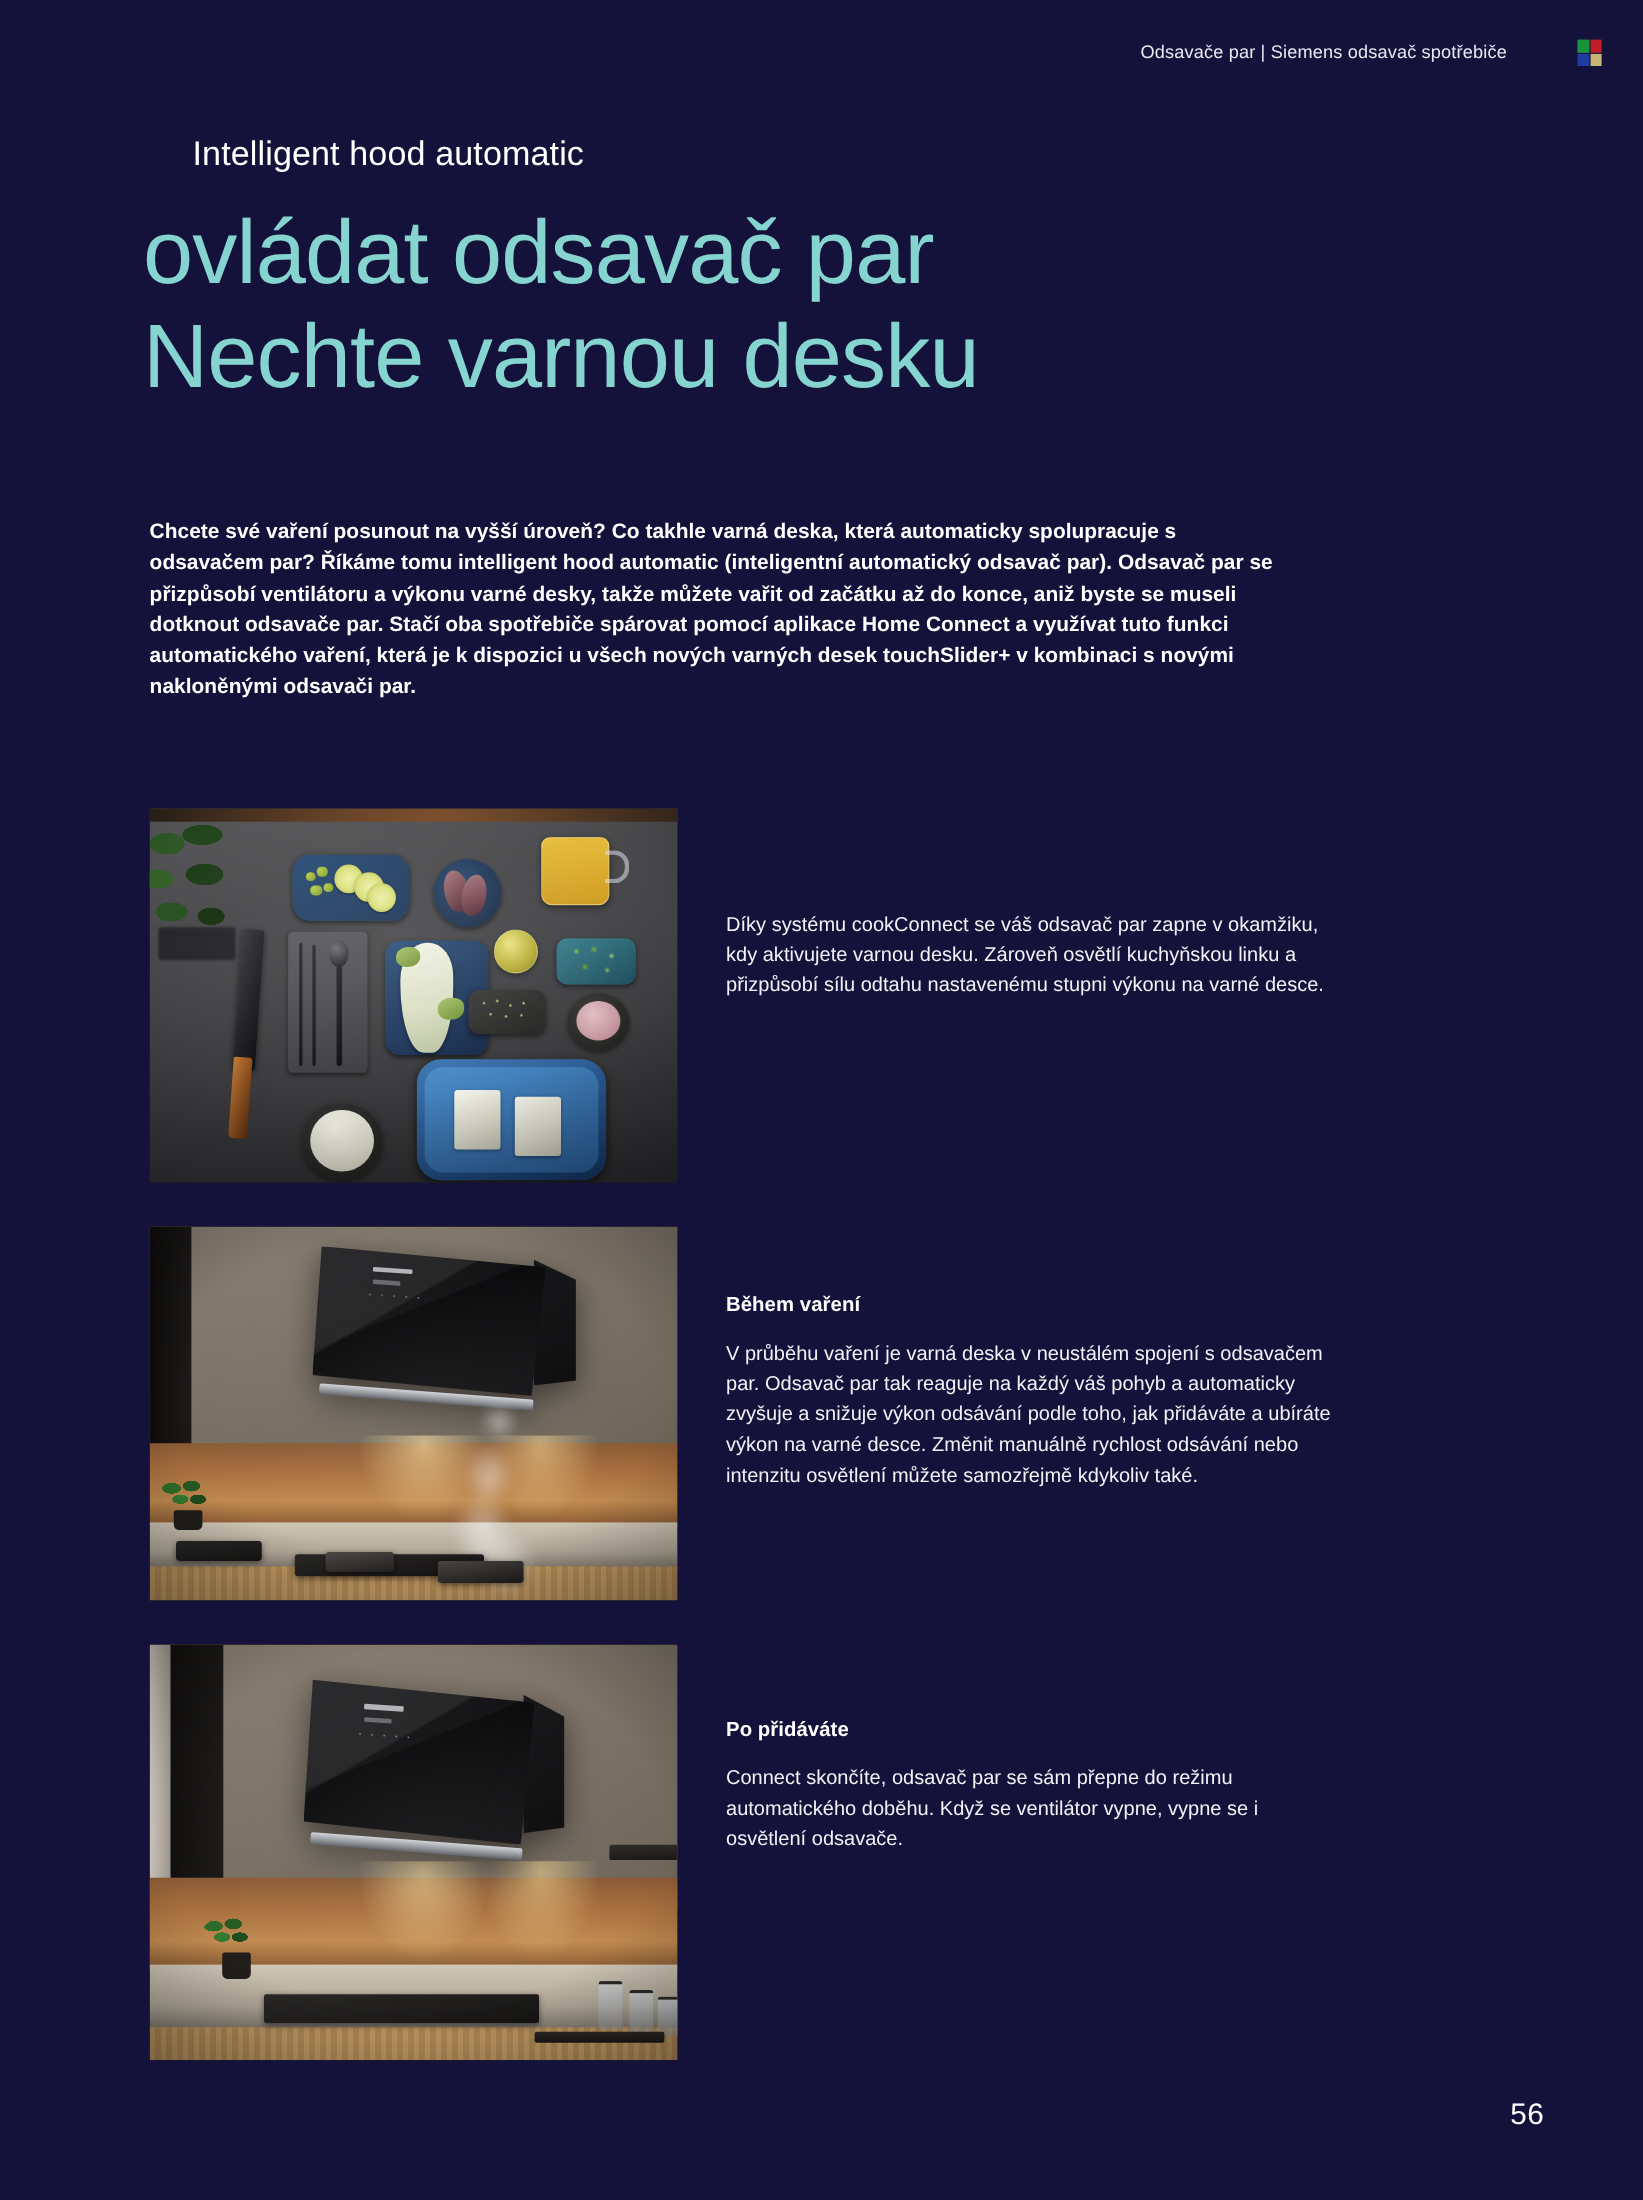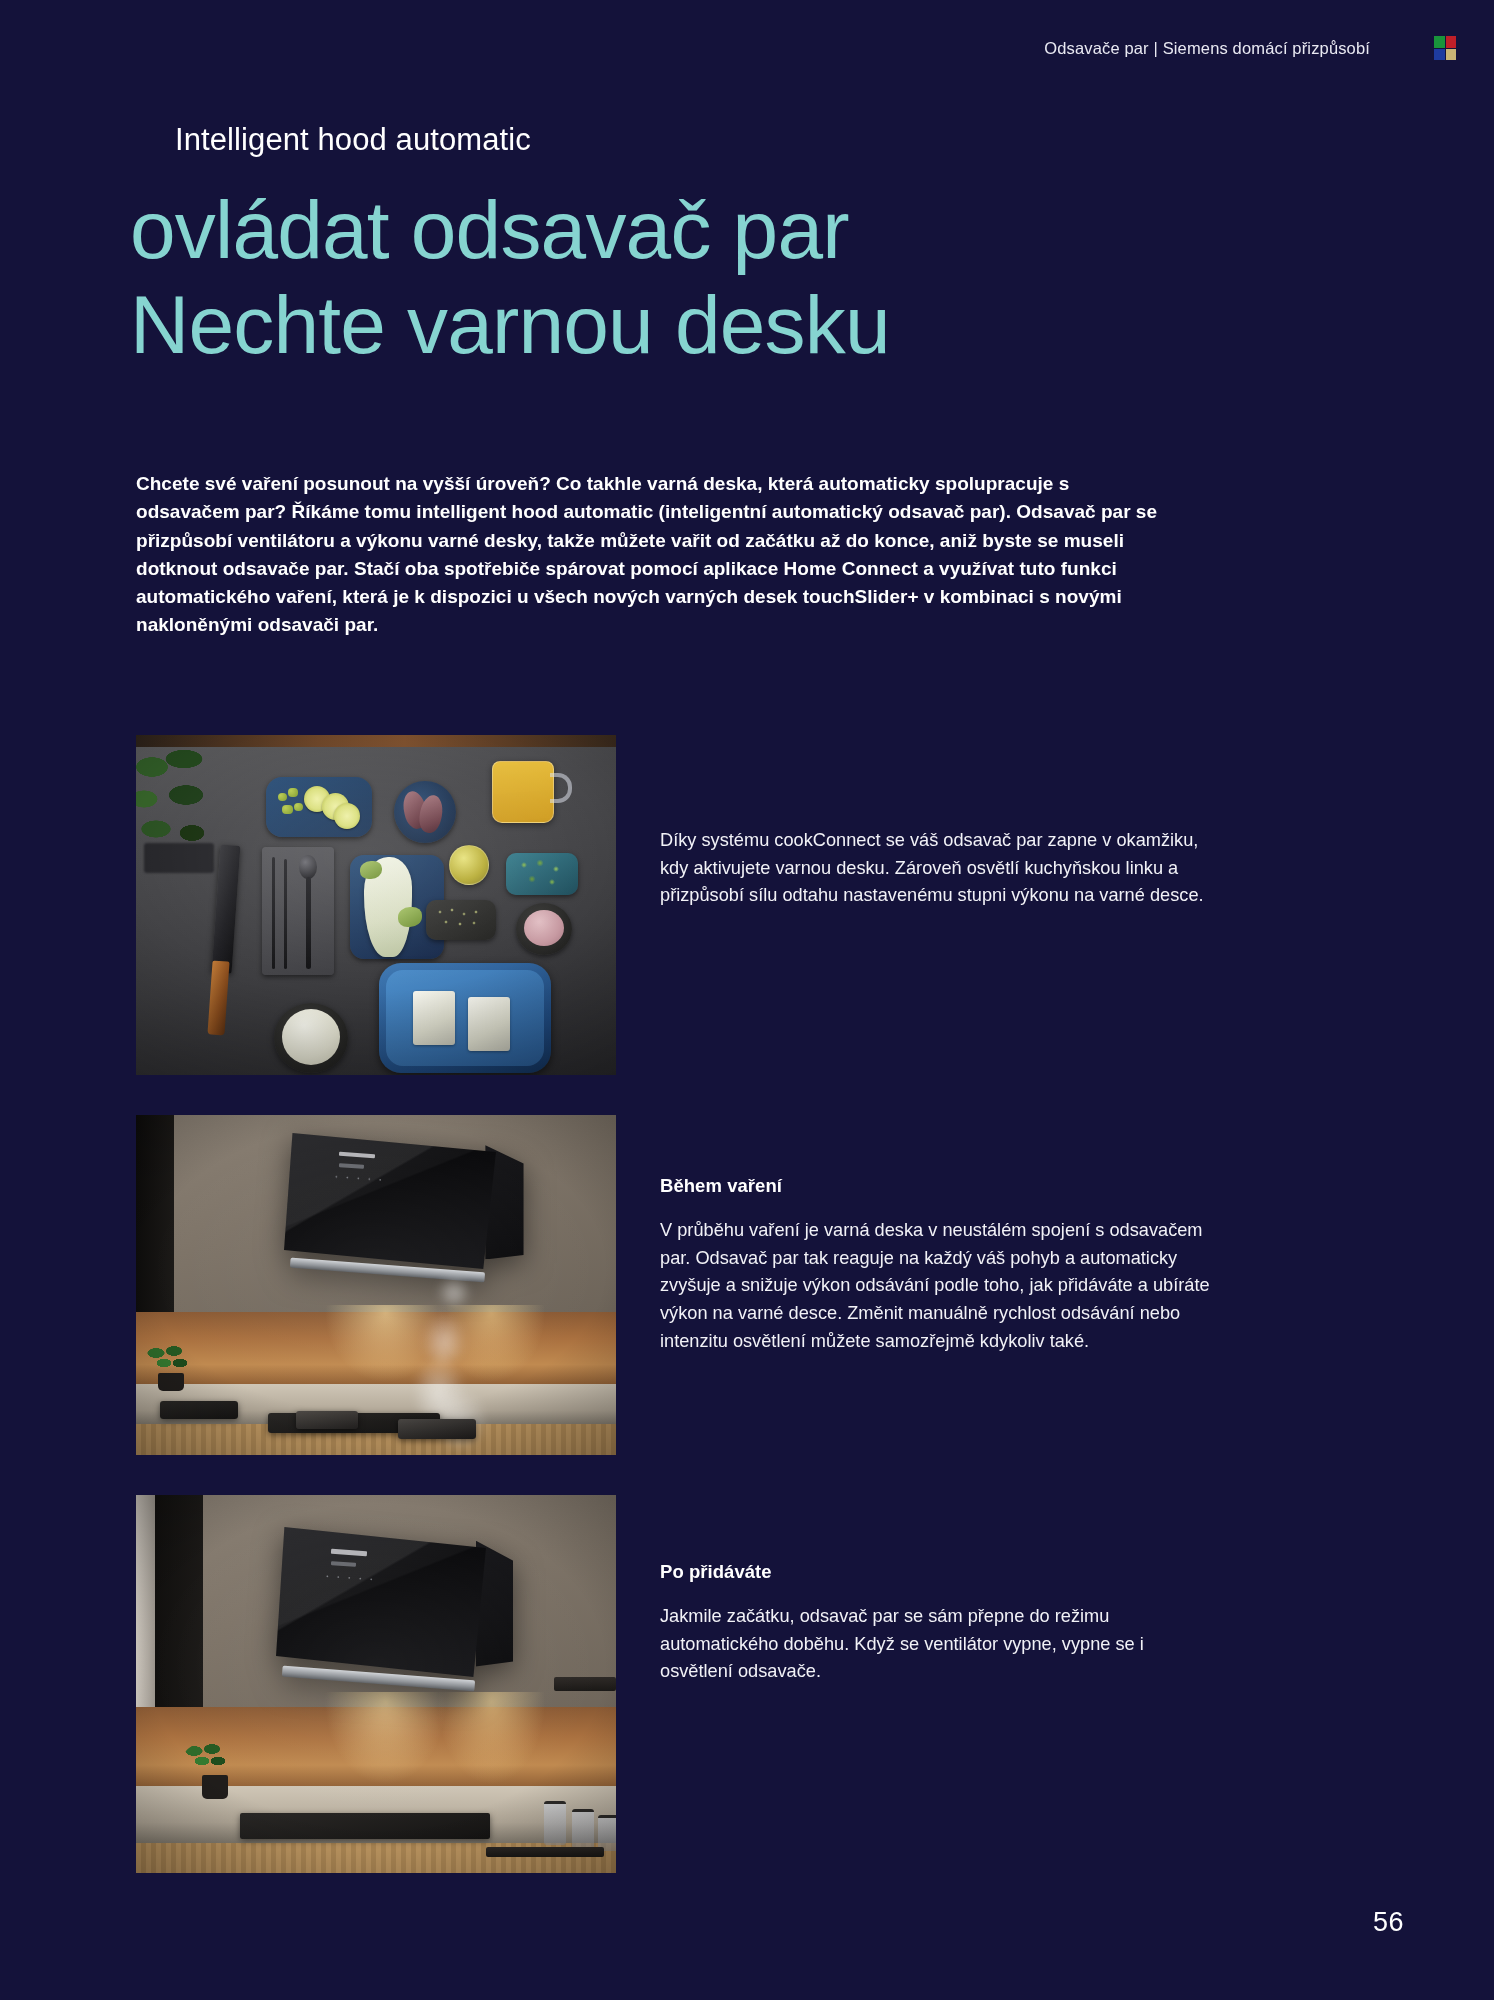--- a/index.html
+++ b/index.html
@@ -346,21 +346,21 @@
   .k-curtain { position:absolute; background:linear-gradient(90deg,#cfc9c0,#9a948c); }
   .k-vignette { position:absolute; inset:0;
       background: radial-gradient(ellipse 95% 85% at 50% 45%, rgba(255,255,255,.05), rgba(0,0,0,.0) 50%, rgba(0,0,0,.5) 100%); }
 </style>
 </head>
 <body>
 
 <div class="page">
 
   <div class="header">
-    <div class="header-text">Odsavače par | Siemens domácí přizpůsobí</div>
+    <div class="header-text">Odsavače par | Siemens odsavač spotřebiče</div>
     <div class="brand-mark">
       <i style="background:#1aa03c"></i>
       <i style="background:#cf2127"></i>
       <i style="background:#1f3fa8"></i>
       <i style="background:#d9c27a"></i>
     </div>
   </div>
 
   <div class="eyebrow">Intelligent hood automatic</div>
 
@@ -515,19 +515,19 @@
         <div class="k-jar" style="left:436px; top:314px; width:22px; height:40px;"></div>
         <div class="k-jar" style="left:462px; top:320px; width:20px; height:36px;"></div>
         <div class="k-shelf" style="left:350px; top:352px; width:118px; height:10px;"></div>
 
         <div class="k-vignette"></div>
       </div>
     </div>
 
     <div class="copy">
       <h3>Po přidáváte</h3>
-      <p>Jakmile začátku, odsavač par se sám přepne do režimu automatického doběhu. Když se ventilátor vypne, vypne se i osvětlení odsavače.</p>
+      <p>Connect skončíte, odsavač par se sám přepne do režimu automatického doběhu. Když se ventilátor vypne, vypne se i osvětlení odsavače.</p>
     </div>
   </div>
 
   <div class="page-number">56</div>
 
 </div>
 
 </body></html>

